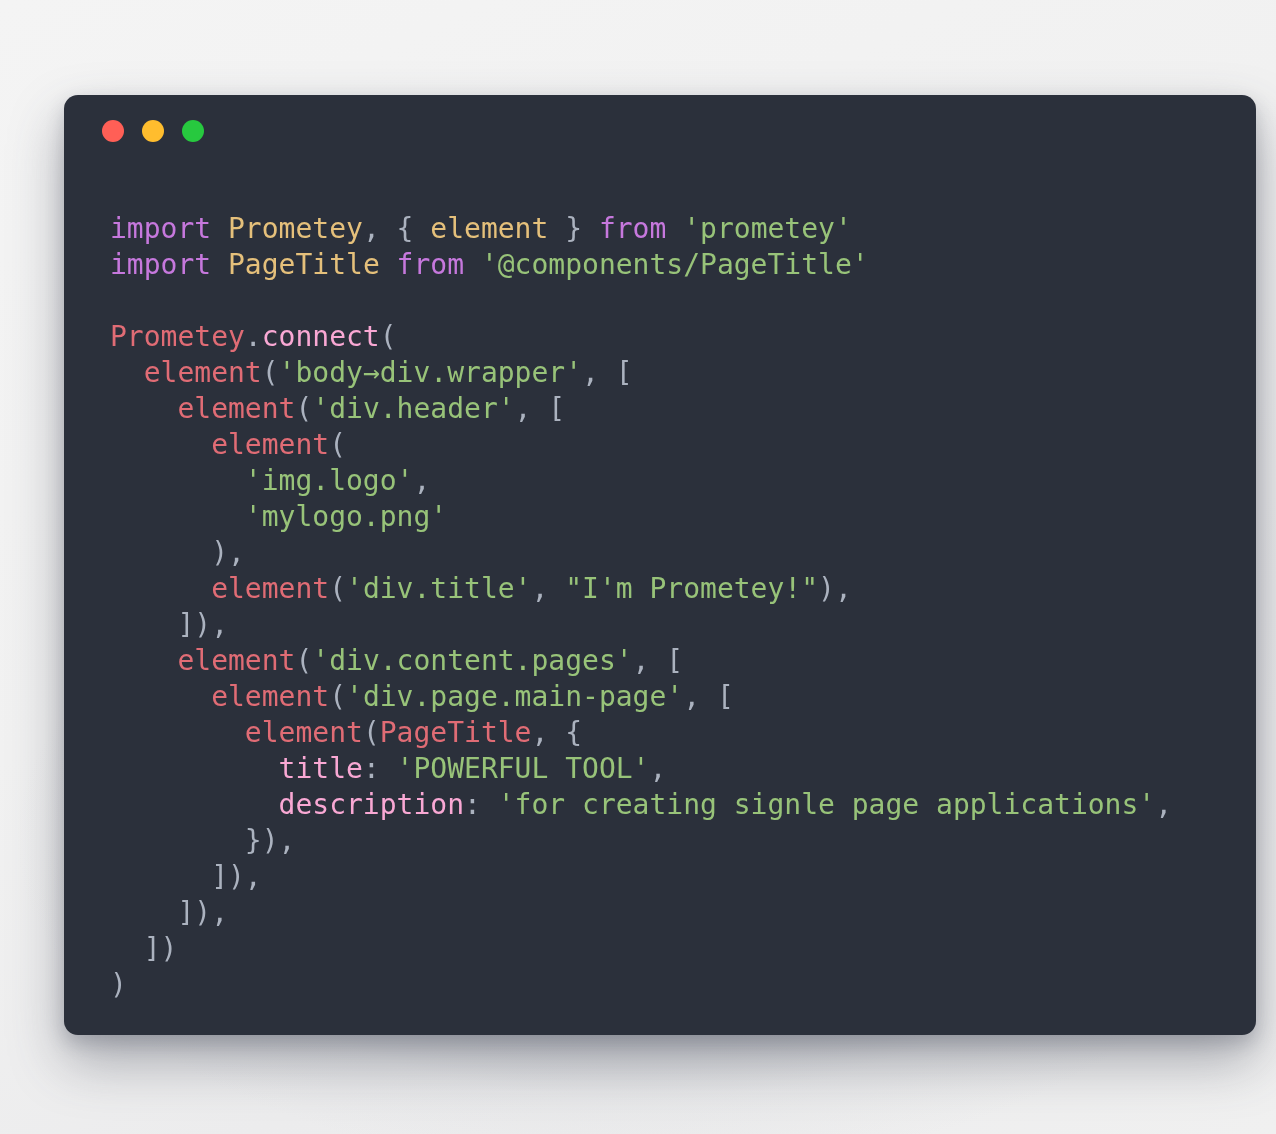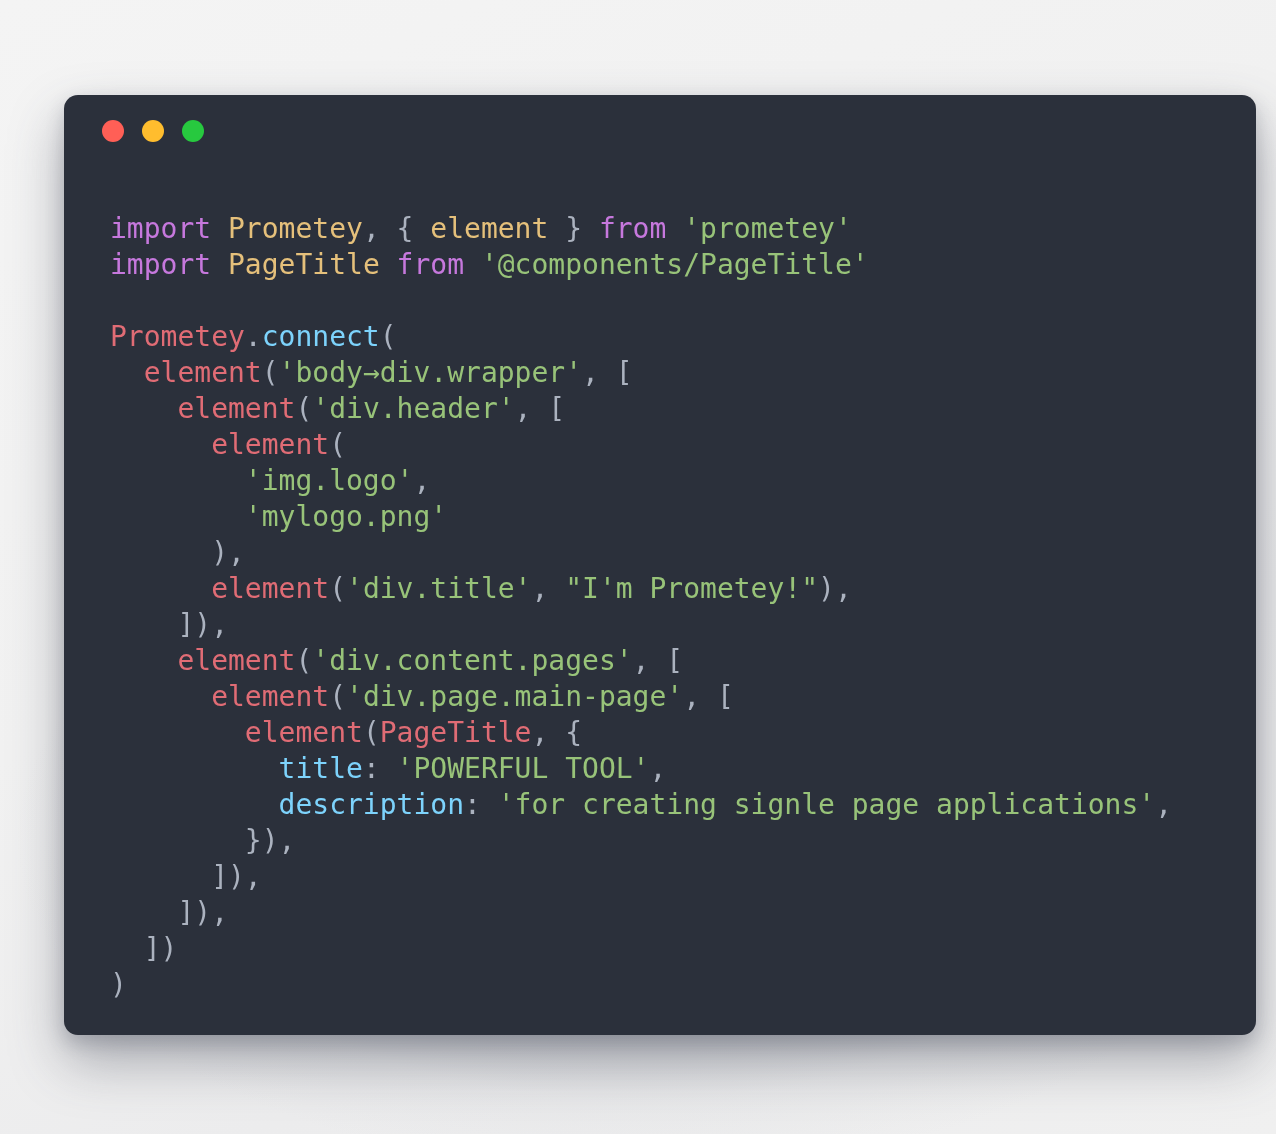--- a/index.html
+++ b/index.html
@@ -69,21 +69,21 @@
     white-space: pre;
     letter-spacing: 0;
   }
   .line { height: 36px; }
   .blank { height: 36px; }
 
   
   .kw    { color: #c678dd; }
   .str   { color: #98c379; }
   .fn    { color: #e06c75; }
-  .meth  { color: #7dd3fc; }
+  .meth  { color: #f9a8d4; }
   .ident { color: #e5c07b; }
   .punc  { color: #abb2bf; }
 </style>
 </head>
 <body>
 
 <div id="backdrop"></div>
 
 <div id="window">
 

